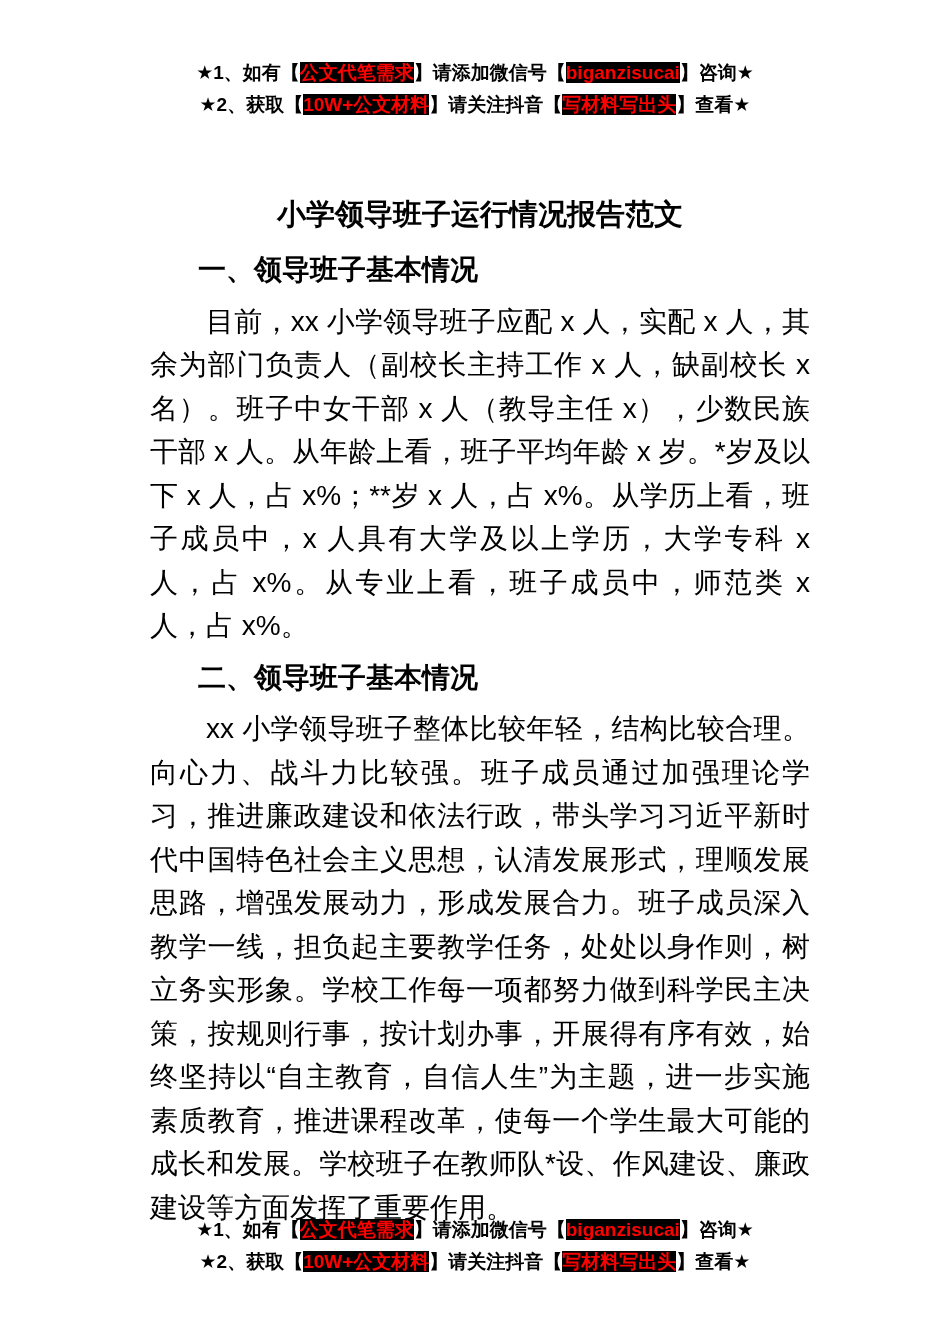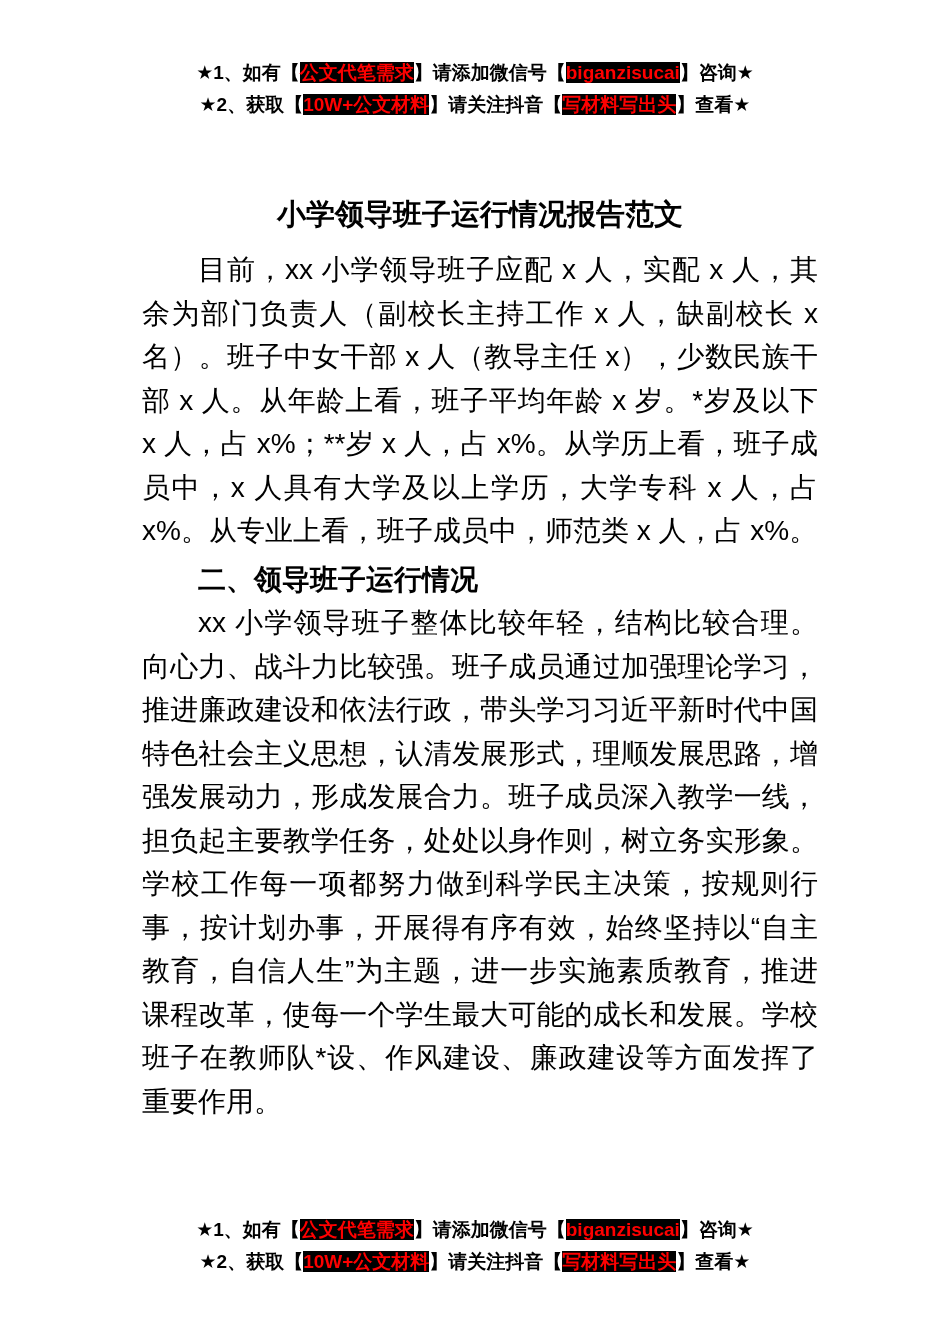--- a/index.html
+++ b/index.html
@@ -50,43 +50,44 @@
     text-align: center;
   }
   h2.heading {
     margin: 5px 0 0 0;
     font-size: 28px;
     font-weight: 700;
     line-height: 43.5px;
     text-indent: 2em;
   }
   p.body-para {
-    margin: 0;
+    margin: 8px;
     font-size: 28px;
     font-weight: 400;
     line-height: 43.5px;
     text-indent: 2em;
     text-align: justify;
     word-break: break-all;
   }
 </style>
 </head>
 <body>
 
 <div class="page">
 
   <header class="notice notice-top">
     <div><span>★1、如有【</span><span class="hl">公文代笔需求</span><span>】请</span><span class="ul">添加</span><span>微信号【</span><span class="hl ul">biganzisucai</span><span>】咨询★</span></div>
     <div><span>★2、获取【</span><span class="hl">10W+公文材料</span><span>】请</span><span class="ul">关注</span><span>抖音【</span><span class="hl ul">写材料写出头</span><span>】查看★</span></div>
   </header>
 
   <main class="content">
     <h1 class="title">小学领导班子运行情况报告范文</h1>
+    <h2 class="heading">一、领导班子基本情况</h2>
     <p class="body-para">目前，xx 小学领导班子应配 x 人，实配 x 人，其余为部门负责人（副校长主持工作 x 人，缺副校长 x 名）。班子中女干部 x 人（教导主任 x），少数民族干部 x 人。从年龄上看，班子平均年龄 x 岁。*岁及以下 x 人，占 x%；**岁 x 人，占 x%。从学历上看，班子成员中，x 人具有大学及以上学历，大学专科 x 人，占 x%。从专业上看，班子成员中，师范类 x 人，占 x%。</p>
-    <h2 class="heading">二、领导班子运行情况</h2>
+    <h2 class="heading">二、领导班子基本情况</h2>
     <p class="body-para">xx 小学领导班子整体比较年轻，结构比较合理。向心力、战斗力比较强。班子成员通过加强理论学习，推进廉政建设和依法行政，带头学习习近平新时代中国特色社会主义思想，认清发展形式，理顺发展思路，增强发展动力，形成发展合力。班子成员深入教学一线，担负起主要教学任务，处处以身作则，树立务实形象。学校工作每一项都努力做到科学民主决策，按规则行事，按计划办事，开展得有序有效，始终坚持以“自主教育，自信人生”为主题，进一步实施素质教育，推进课程改革，使每一个学生最大可能的成长和发展。学校班子在教师队*设、作风建设、廉政建设等方面发挥了重要作用。</p>
   </main>
 
   <footer class="notice notice-bottom">
     <div><span>★1、如有【</span><span class="hl">公文代笔需求</span><span>】请</span><span class="ul">添加</span><span>微信号【</span><span class="hl ul">biganzisucai</span><span>】咨询★</span></div>
     <div><span>★2、获取【</span><span class="hl">10W+公文材料</span><span>】请</span><span class="ul">关注</span><span>抖音【</span><span class="hl ul">写材料写出头</span><span>】查看★</span></div>
   </footer>
 
 </div>
 

